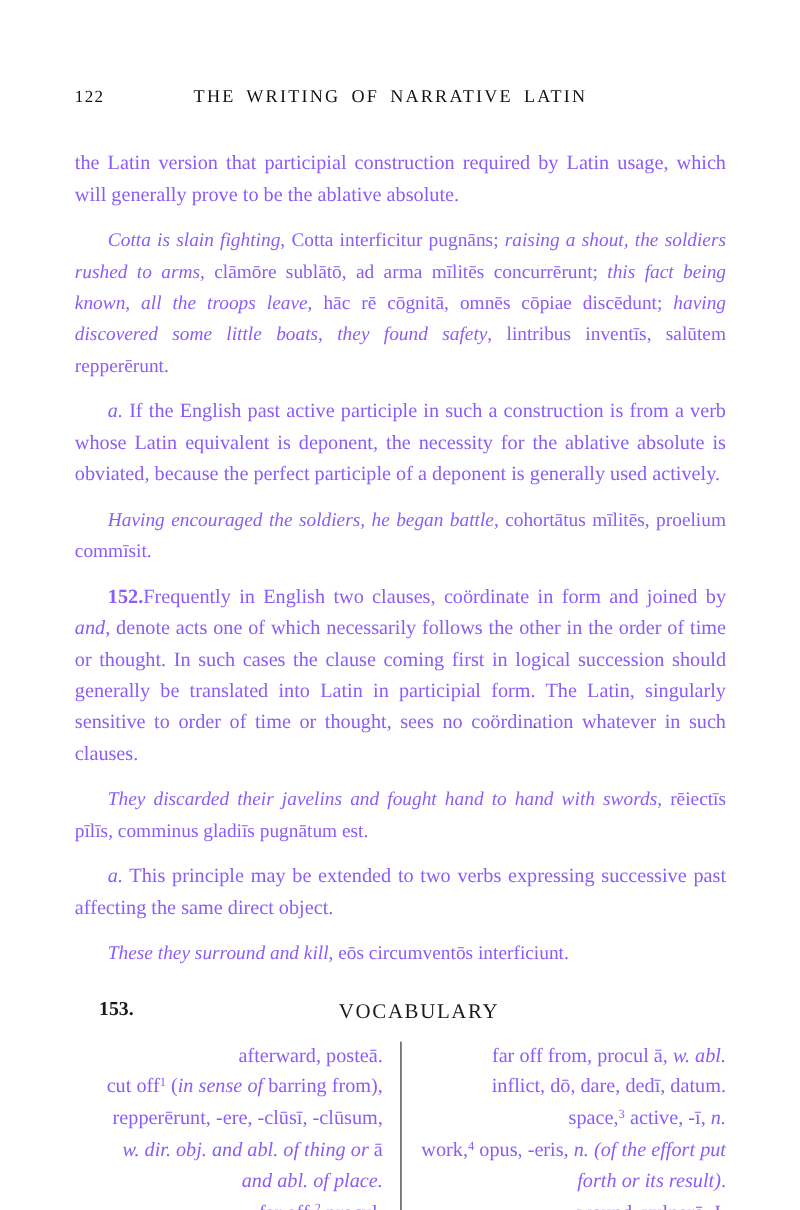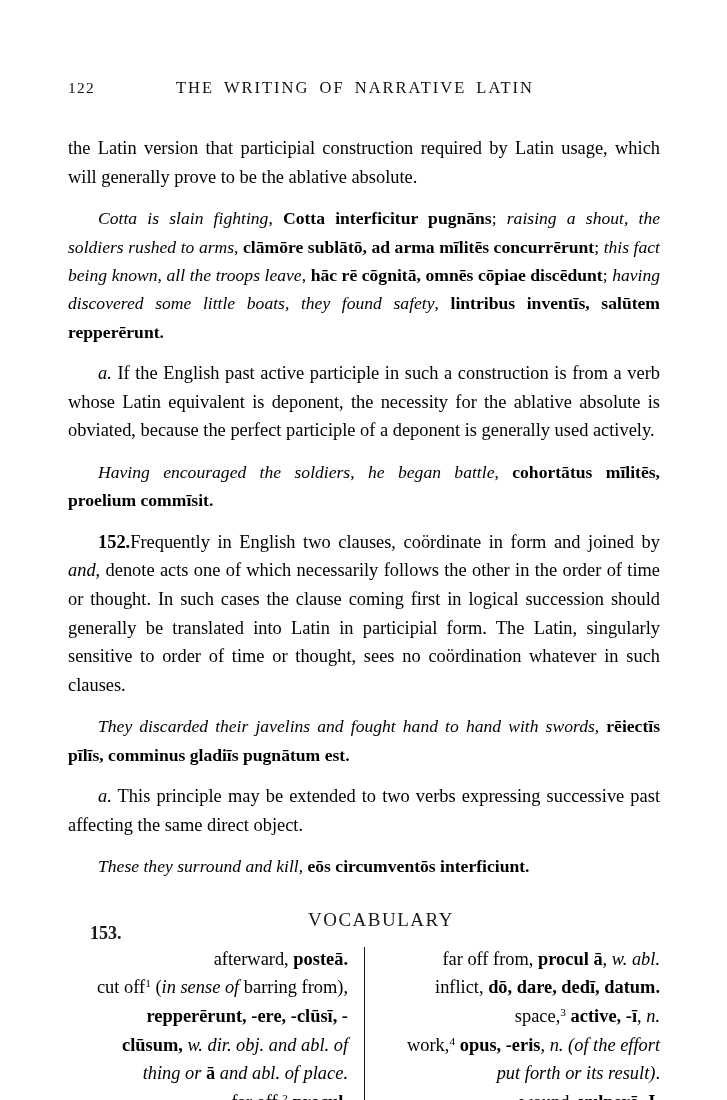--- a/index.html
+++ b/index.html
@@ -52,50 +52,50 @@
     text-align: center;
   }
 
   
   p {
     margin: 0;
     font-size: 18.4px;
     line-height: 28.6px;
     text-align: justify;
     text-justify: inter-word;
-    color: #000000;
+    color: #8b5cf6;
   }
   p.nofirst { text-indent: 0; }
   p.indent  { text-indent: 30px; }
 
   .blk { margin-bottom: 13px; }
   .blk-tight { margin-bottom: 4px; }
 
   
   p.example {
     text-indent: 30px;
     font-size: 17.6px;
     line-height: 28.4px;
   }
   i, em { font-style: italic; }
-  b, strong { font-weight: bold; }
+  b, strong { font-weight: normal; }
 
   .secnum { font-weight: bold; }
 
   
   .vocab-head {
     position: relative;
     height: 30px;
     margin-top: 26px;
     margin-bottom: 8px;
   }
   .vocab-num {
     position: absolute;
     left: 22px;
-    top: 16px;
+    top: 0;
     font-weight: bold;
     font-size: 18px;
   }
   .vocab-label {
     position: absolute;
     left: 240px;
     top: 2px;
     font-size: 19px;
     letter-spacing: 1.5px;
   }

